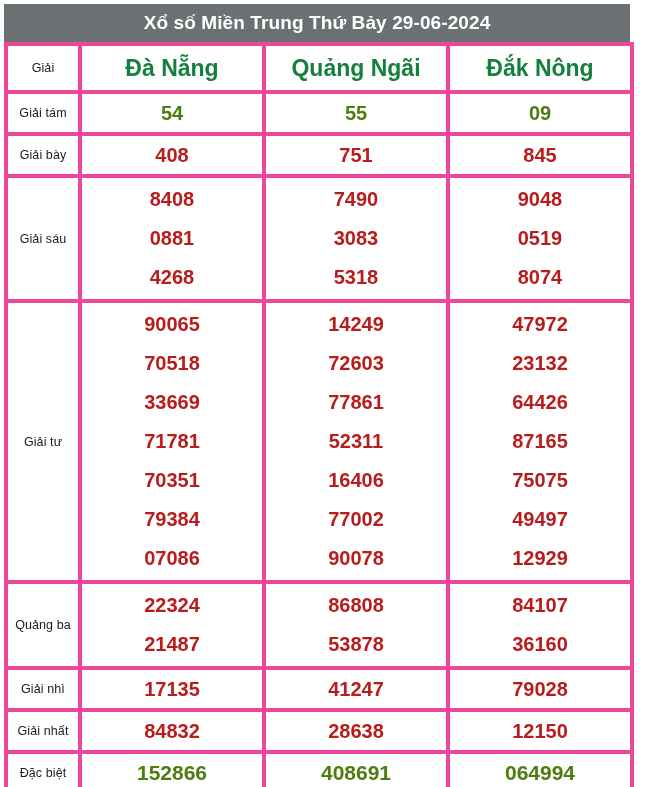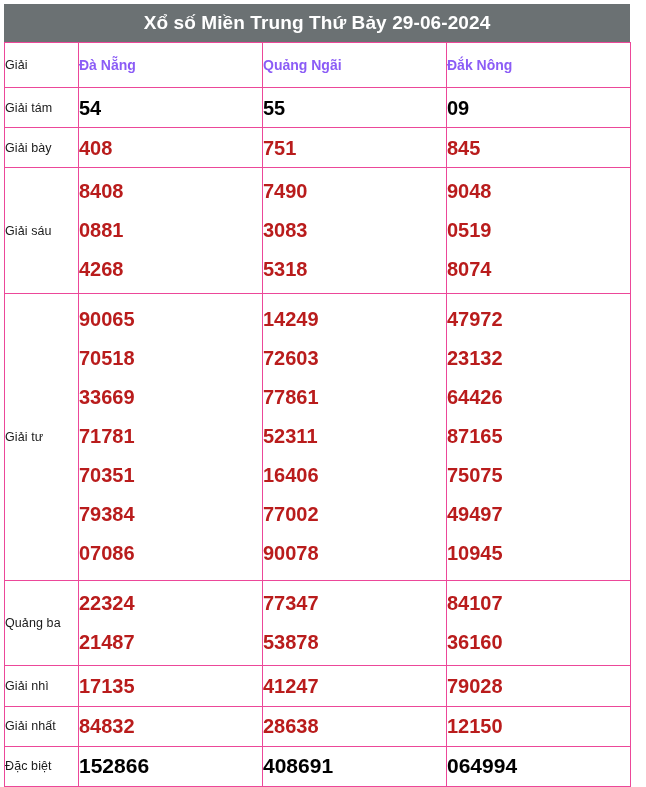--- a/index.html
+++ b/index.html
@@ -32,60 +32,60 @@
     height: 38px;
     letter-spacing: 0.1px;
   }
   table.results {
     border-collapse: collapse;
     width: 100%;
     table-layout: fixed;
     flex: 1 1 auto;
   }
   table.results td {
-    border: 1px solid #ec4899;
-    text-align: left;
+    border: 4px solid #ec4899;
+    text-align: center;
     vertical-align: middle;
     padding: 0;
     background: #ffffff;
   }
   col.c-label { width: 74px; }
   col.c-prov  { width: 184px; }
 
   .lbl {
     font-size: 12.5px;
     color: #1a1a1a;
     font-weight: normal;
     letter-spacing: 0.1px;
   }
   .prov-head {
-    font-size: 14px;
+    font-size: 23px;
     font-weight: bold;
-    color: #8b5cf6;
+    color: #15803d;
     height: 44px;
   }
   .numcell {
     font-size: 20px;
     font-weight: bold;
     color: #b91c1c;
   }
   .numcell.multi {
     padding: 2px 0;
   }
   .numcell .n {
     display: block;
     line-height: 39px;
     height: 39px;
   }
   .numcell.single .n {
     line-height: 38px;
     height: 38px;
   }
   .red .n, .red {
-    color: #000000;
+    color: #4d7c0f;
   }
   .row-eight .n { font-size: 20px; }
   .row-special .n { font-size: 21px; }
 </style>
 </head>
 <body>
 
 <div class="lottery-wrap">
 
   <div class="title-bar">Xổ số Miền Trung Thứ Bảy 29-06-2024</div>
@@ -166,31 +166,31 @@
             <span class="n">77002</span>
             <span class="n">90078</span>
           </td>
           <td class="numcell multi">
             <span class="n">47972</span>
             <span class="n">23132</span>
             <span class="n">64426</span>
             <span class="n">87165</span>
             <span class="n">75075</span>
             <span class="n">49497</span>
-            <span class="n">10945</span>
+            <span class="n">12929</span>
           </td>
         </tr>
         <tr>
           <td class="lbl">Quảng ba</td>
           <td class="numcell multi">
             <span class="n">22324</span>
             <span class="n">21487</span>
           </td>
           <td class="numcell multi">
-            <span class="n">77347</span>
+            <span class="n">86808</span>
             <span class="n">53878</span>
           </td>
           <td class="numcell multi">
             <span class="n">84107</span>
             <span class="n">36160</span>
           </td>
         </tr>
         <tr>
           <td class="lbl">Giải nhì</td>
           <td class="numcell single">

